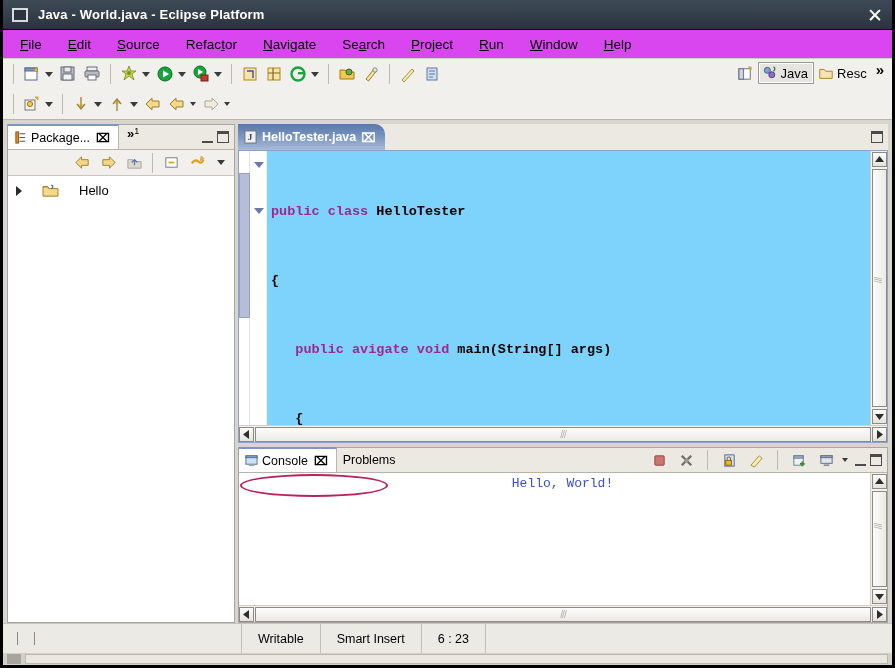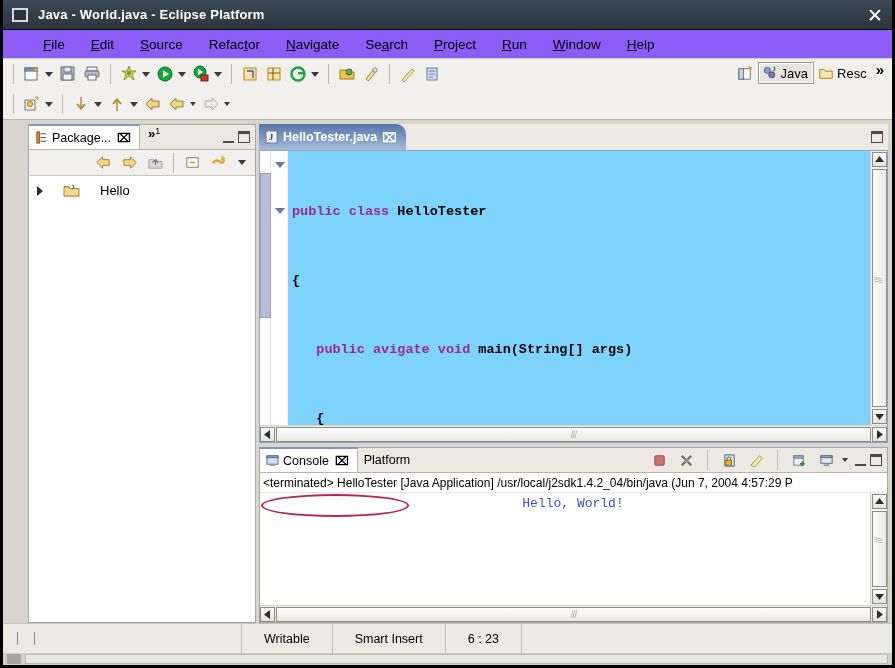--- a/index.html
+++ b/index.html
@@ -45,23 +45,23 @@
     width: 34px; height: 30px;
     color: #ffffff;
     font-size: 19px; font-weight: bold;
     display: flex; align-items: center; justify-content: center;
     font-family: "DejaVu Sans", sans-serif;
   }
 
   
   .menubar {
     flex: 0 0 29px;
-    background: #8b5cf6;
-    display: flex; align-items: center;
-    padding-left: 27px;
+    background: #d946ef;
+    display: flex; align-items: center;
+    padding-left: 4px;
     border-bottom: 1px solid #cfcdc6;
   }
   .menu-item {
     font-size: 13.5px;
     color: #000;
     padding: 3px 13px;
     white-space: nowrap;
   }
   .menu-item u { text-decoration: underline; }
 
@@ -127,21 +127,21 @@
 
   
   .workbench {
     flex: 1 1 auto;
     display: flex;
     background: #d8d5ce;
     padding: 4px 4px 0 4px;
     gap: 3px;
     min-height: 0;
   }
-  .left-col { width: 228px; display: flex; flex-direction: column; min-height:0;margin-left:21px;}
+  .left-col { width: 228px; display: flex; flex-direction: column; min-height:0;}
   .right-col { flex: 1 1 auto; display: flex; flex-direction: column; gap: 4px; min-height:0;}
 
   .view {
     background: #ffffff;
     border: 1px solid #a6a6a6;
     display: flex; flex-direction: column;
     min-height: 0;
   }
 
   
@@ -370,21 +370,21 @@
   
   .statusbar {
     flex: 0 0 30px;
     background: #eceae5;
     display: flex; align-items: stretch;
     border-top: 1px solid #c6c3bc;
     font-size: 12.5px;
   }
   .sb-cell {
     display: flex; align-items: center;
-    padding: 0 22px;
+    padding: 0 16px;
     border-right: 1px solid #c2bfb8;
     white-space: nowrap;
   }
   .sb-left { width: 238px; display: flex; align-items: center; gap: 16px; padding-left: 14px;}
   .sb-tick { width: 1px; height: 13px; background: #8d8a84; }
   .sb-fill { flex: 1 1 auto; }
   .bottom-strip {
     flex: 0 0 12px;
     background: #d4d0c8;
     display: flex; align-items: center;
@@ -759,21 +759,21 @@
               <svg width="13" height="13" viewBox="0 0 14 14">
                 <rect x="1" y="2" width="12" height="9" fill="#cfe0f2" stroke="#4b6a92"></rect>
                 <rect x="1" y="2" width="12" height="2" fill="#8fb0d6" stroke="#4b6a92"></rect>
                 <rect x="4" y="11" width="6" height="2" fill="#9aa3ad"></rect>
               </svg>
             </span>
             <span>Console</span>
             <span class="xmark">⌧</span>
           </div>
           <div class="vtab">
-            <span>Platform</span>
+            <span>Problems</span>
           </div>
           <div class="vtabs-spacer"></div>
 
           <div class="ctoolbar">
             <div class="tbbtn">
               <svg width="15" height="15" viewBox="0 0 16 16">
                 <rect x="3" y="3" width="10" height="10" rx="1" fill="#c9766f" stroke="#93443d"></rect>
               </svg>
             </div>
             <div class="tbbtn">
@@ -811,21 +811,20 @@
               </svg>
             </div>
             <div class="caret sm"></div>
           </div>
           <div class="vwin-btns">
             <div class="minbtn"></div>
             <div class="maxbtn"></div>
           </div>
         </div>
 
-        <div class="console-line">&lt;terminated&gt; HelloTester [Java Application] /usr/local/j2sdk1.4.2_04/bin/java (Jun 7, 2004 4:57:29 P</div>
 
         <div class="console-body">
           <div class="console-out">
             <span>Hello, World!</span>
             <span class="ellipse"></span>
           </div>
           <div class="vscroll">
             <div class="sb-arrow">
               <svg width="9" height="7" viewBox="0 0 9 7">
                   <polygon points="4.5,0 9,6 0,6" fill="#2d2d2d"></polygon>

